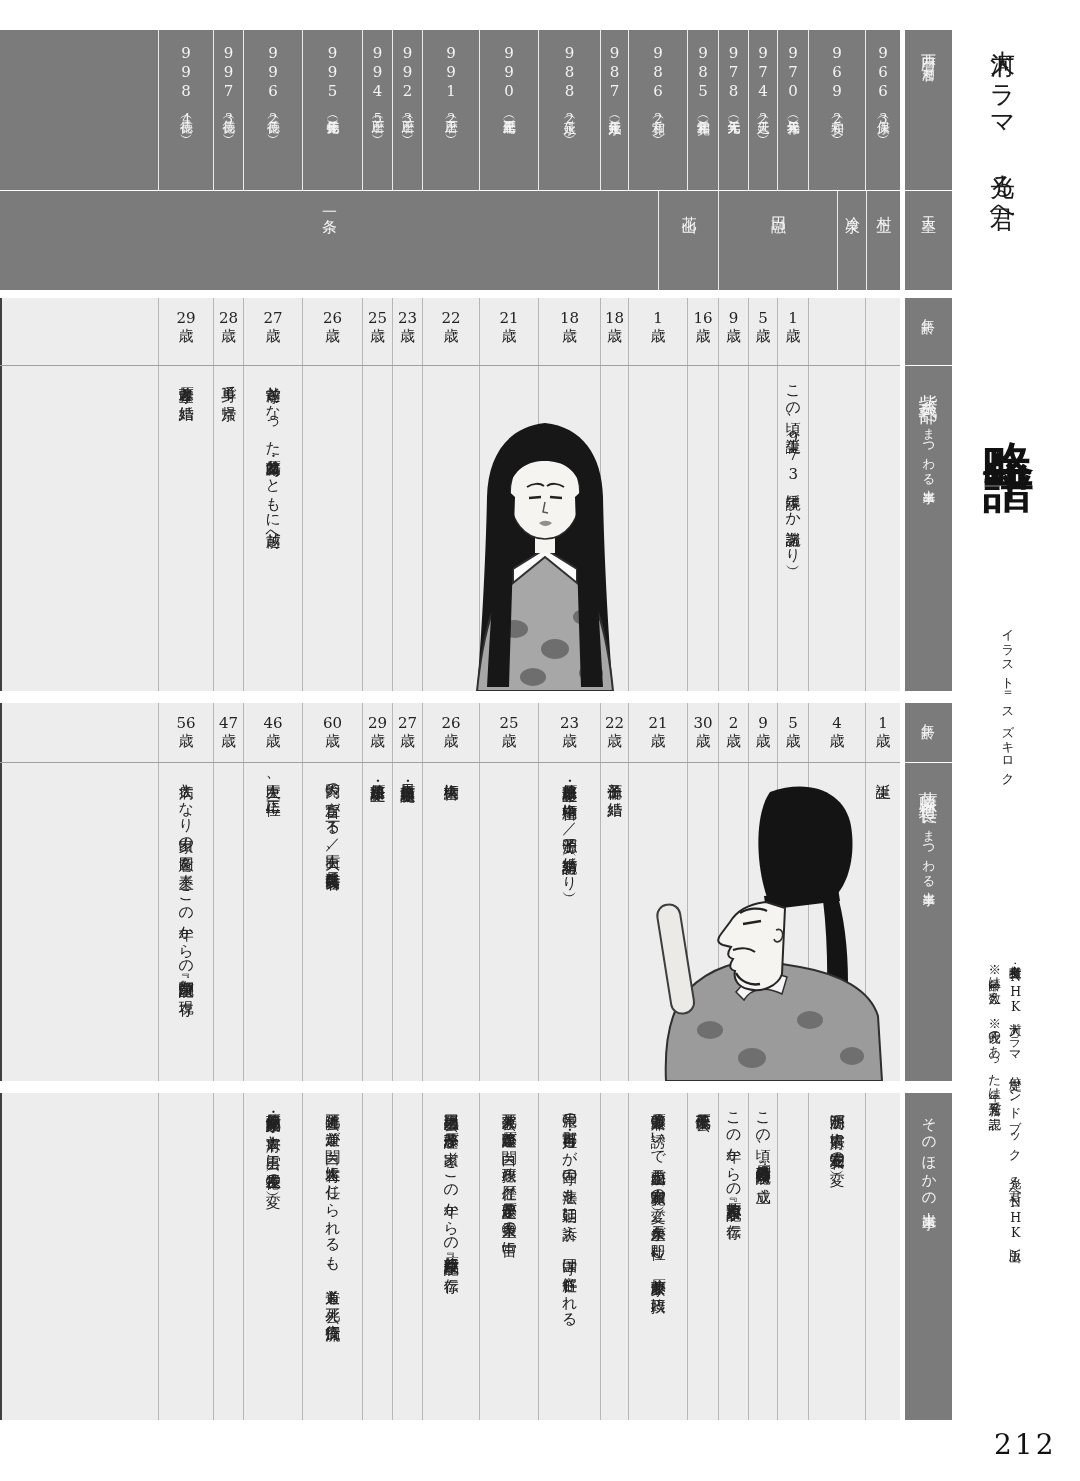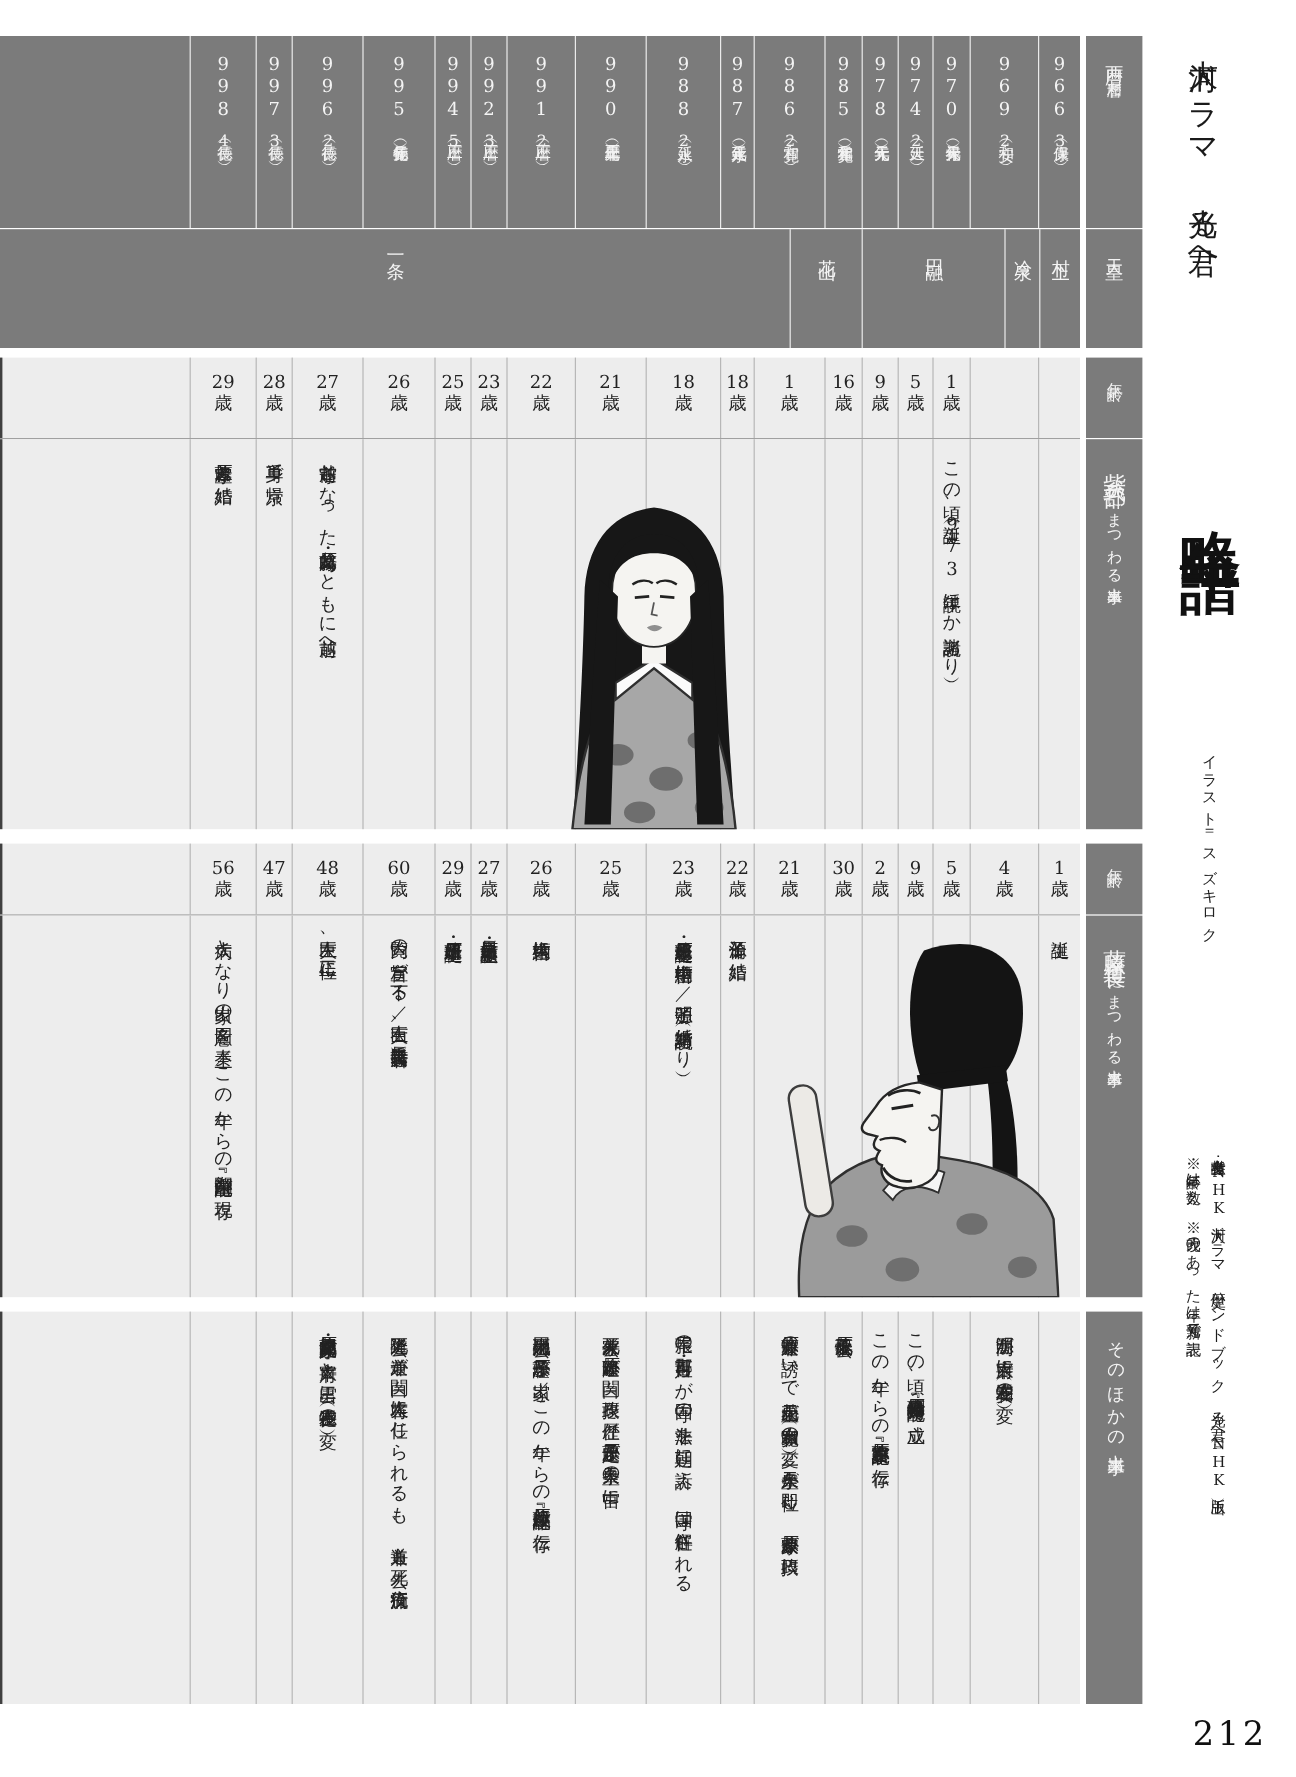--- a/index.html
+++ b/index.html
@@ -294,21 +294,21 @@
         </div>
       </div>
     <div class="cell" style="width:30px">
         <div class="age">
           <span>47</span>
           <span>歳</span>
         </div>
       </div>
     <div class="cell" style="width:59px">
         <div class="age">
-          <span>48</span>
+          <span>46</span>
           <span>歳</span>
         </div>
       </div>
     <div class="cell" style="width:60px">
         <div class="age">
           <span>60</span>
           <span>歳</span>
         </div>
       </div>
     <div class="cell" style="width:30px">

